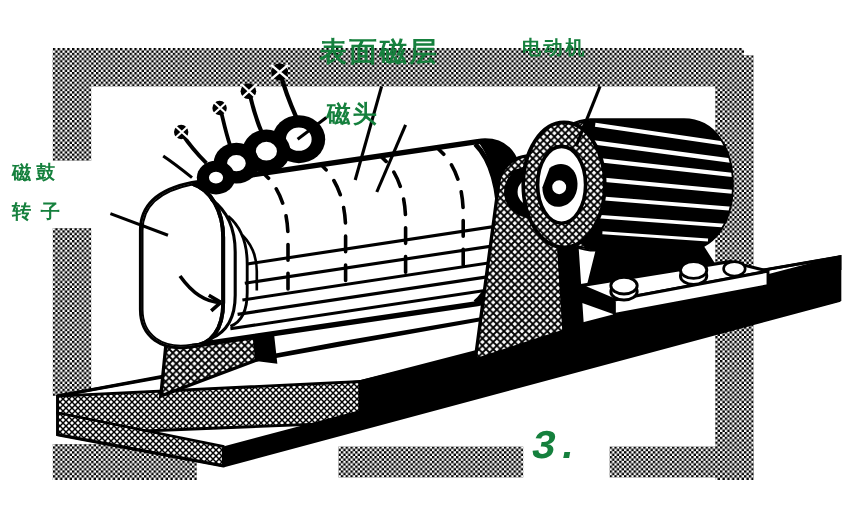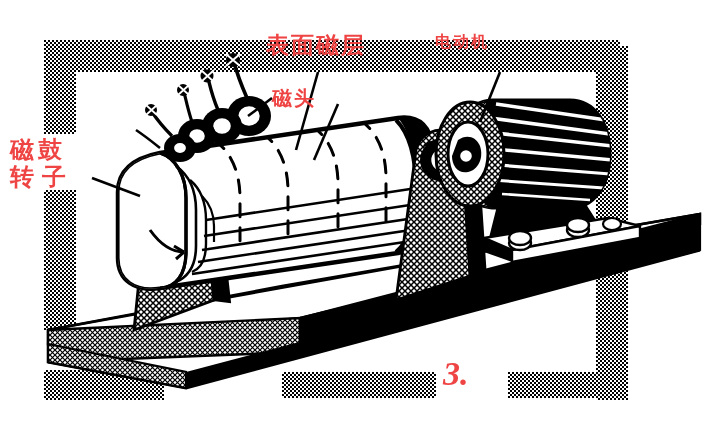--- a/index.html
+++ b/index.html
@@ -17,33 +17,33 @@
     height: 443px;
     background: #ffffff;
     overflow: hidden;
   }
   #artboard {
     position: absolute;
     inset: 0;
   }
   .label {
     position: absolute;
-    font-family: Liberation Serif, serif;
+    font-family: Liberation Mono, monospace;
     font-weight: 700;
-    color: #ef4444;
+    color: #15803d;
     white-space: nowrap;
     letter-spacing: 1px;
     line-height: 1.12;
     -webkit-font-smoothing: none;
   }
   #lbl-surface { left: 266px; top: 33px; font-size: 23px; letter-spacing: 2px; }
   #lbl-motor   { left: 435px; top: 33px; font-size: 16px; letter-spacing: 2px; }
   #lbl-head    { left: 272px; top: 87px; font-size: 20px; letter-spacing: 2px; }
-  #lbl-drum    { left: 10px;  top: 137px; font-size: 24px; letter-spacing: 4px; }
-  #lbl-drum .line2 { display: block; letter-spacing: 8px; }
+  #lbl-drum    { left: 10px;  top: 137px; font-size: 16px; letter-spacing: 4px; }
+  #lbl-drum .line2 { display: block; letter-spacing: 8px; margin-top: 15px; }
   #lbl-fignum  { left: 443px; top: 355px; font-size: 34px; font-style: italic;
                  font-weight: 700; letter-spacing: 0px; }
 </style>
 </head>
 <body>
 
 <div id="stage">
 
   <svg id="artboard" viewBox="0 0 704 443" width="704" height="443" xmlns="http://www.w3.org/2000/svg">
     <defs>

